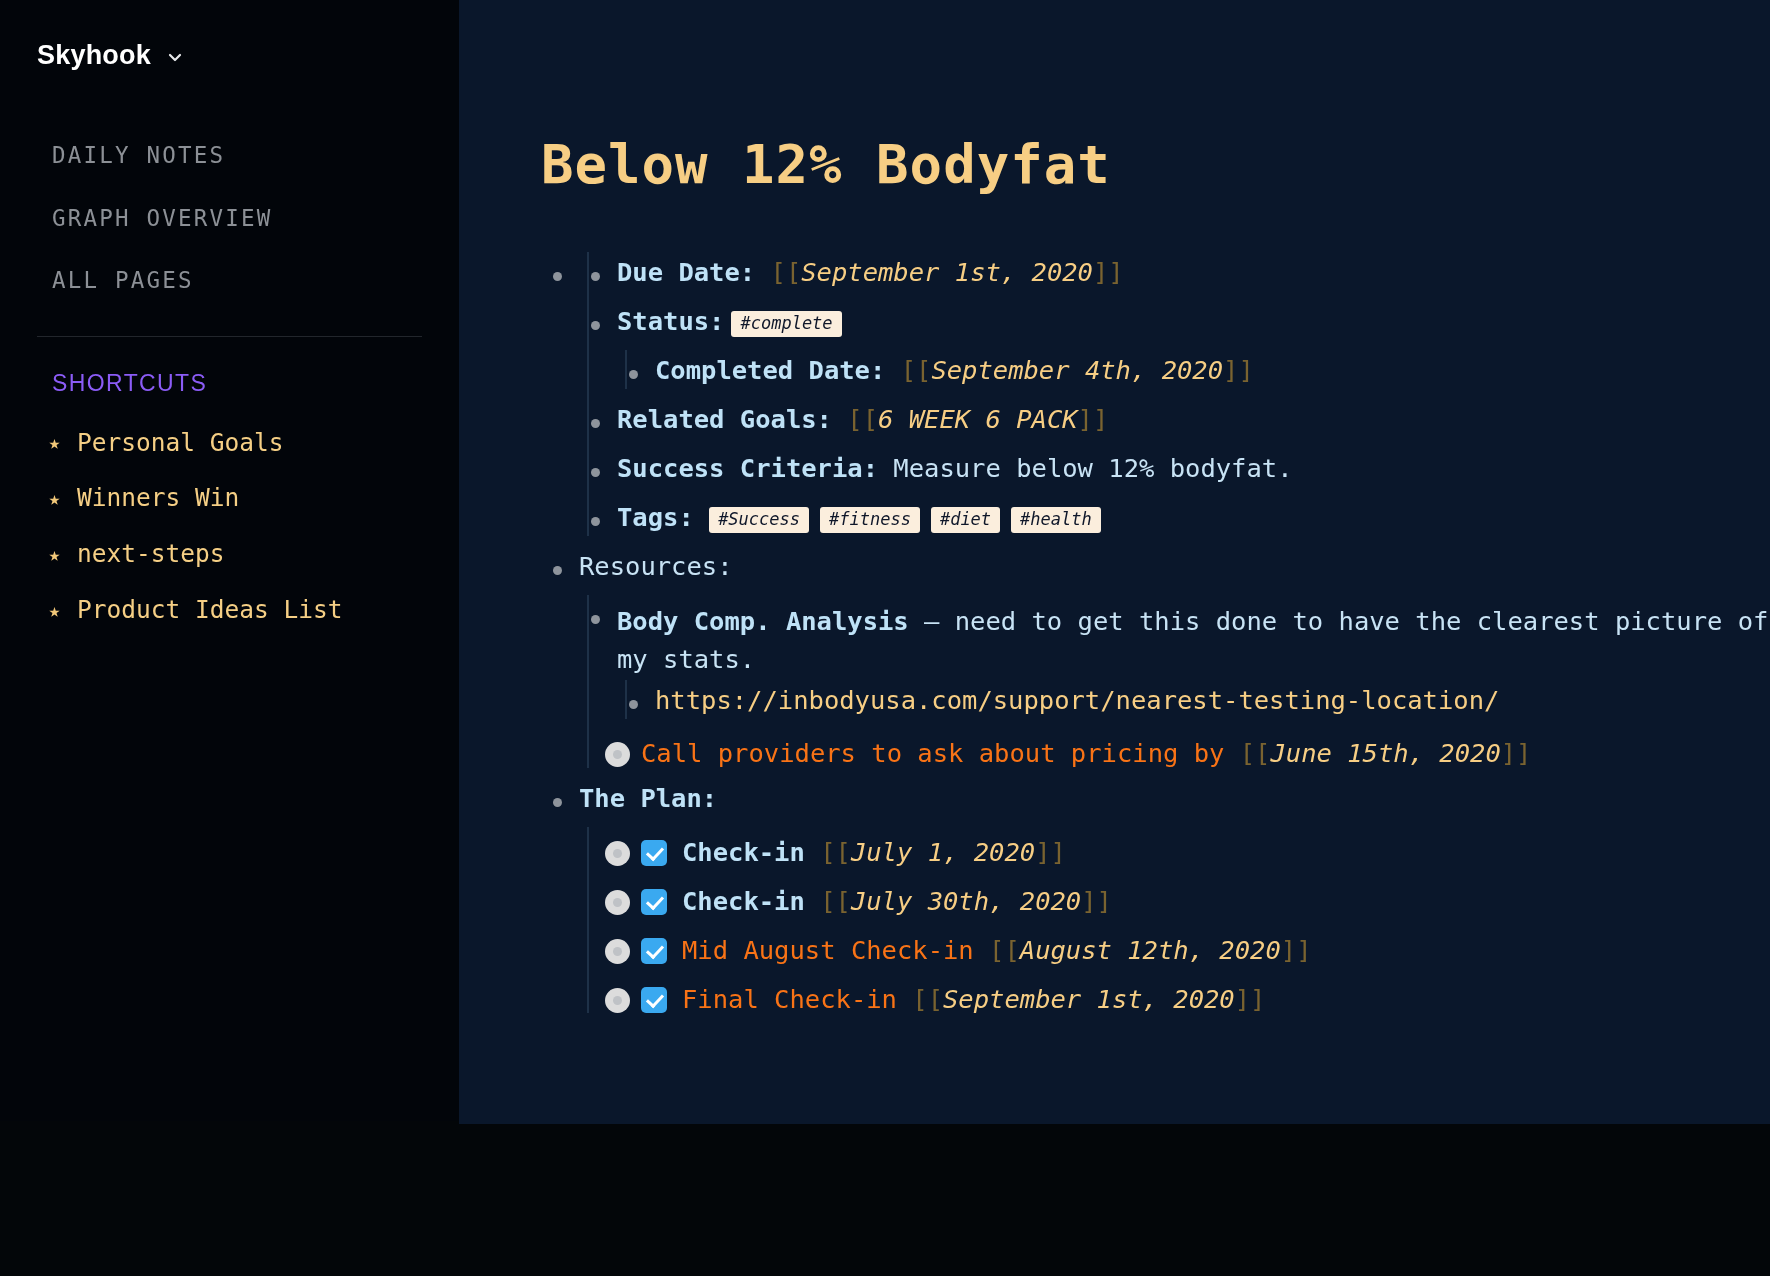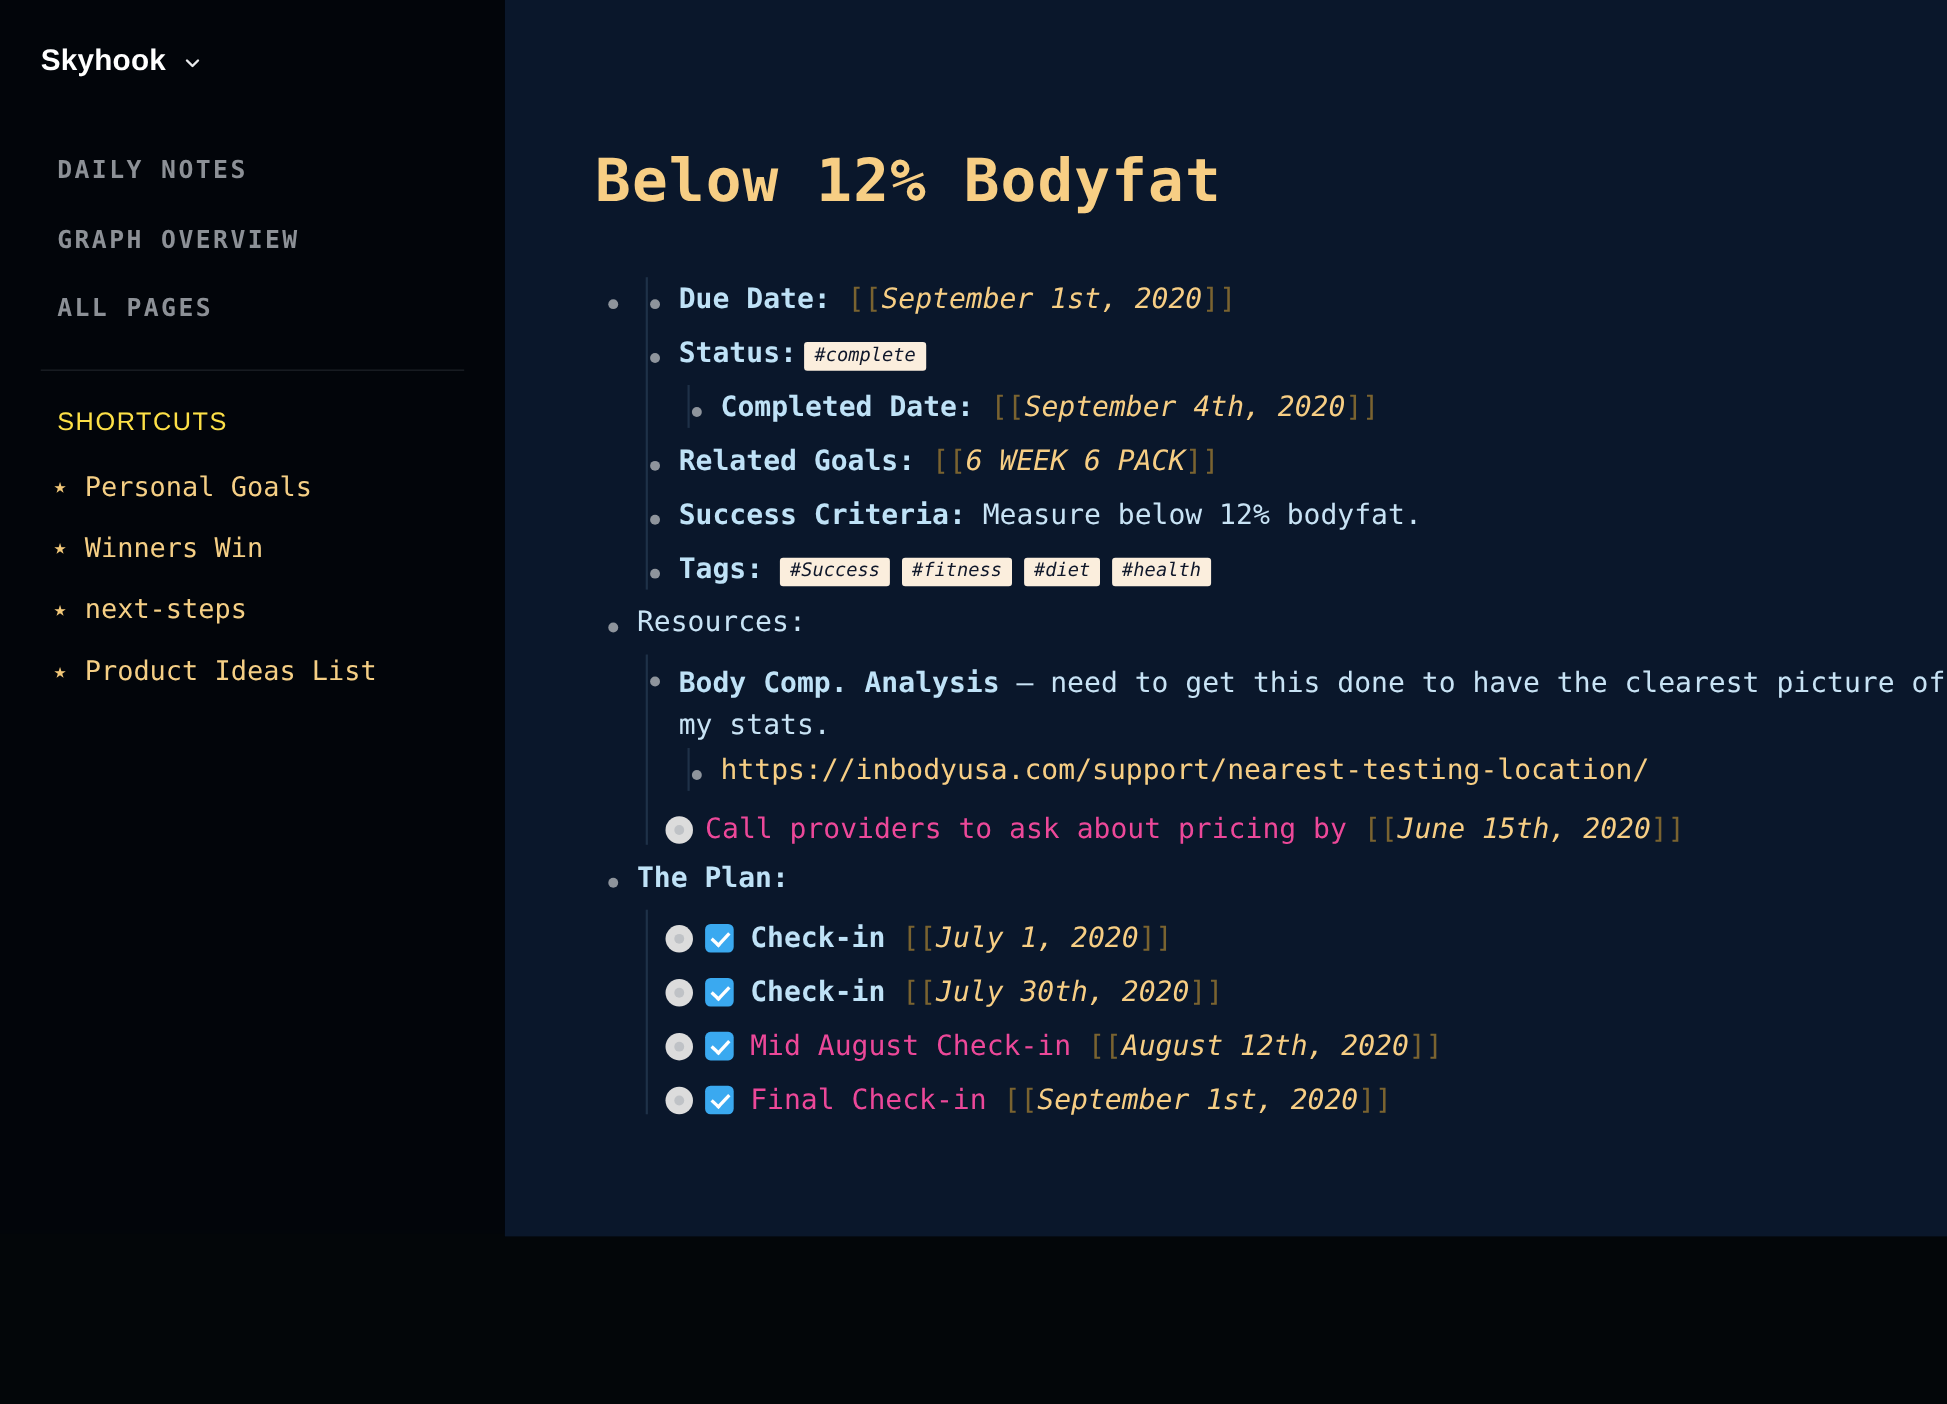--- a/index.html
+++ b/index.html
@@ -46,21 +46,20 @@
     width: 20px;
     height: 20px;
     position: relative;
     top: 2px;
   }
   .chev svg { display: block; }
 
   .nav-block {
     margin-top: 72px;
     padding-left: 52px;
-    font-weight: bold;
   }
   .nav-item {
     font-family: "DejaVu Sans Mono", monospace;
     font-size: 22.5px;
     letter-spacing: 2.2px;
     color: #8c9096;
     line-height: 1;
     margin-bottom: 40px;
     cursor: pointer;
     display: block;
@@ -70,21 +69,21 @@
 
   .divider {
     margin: 44px 37px 0 37px;
     height: 1px;
     background: #22262c;
   }
 
   .shortcuts-title {
     font-family: "Liberation Sans", sans-serif;
     font-size: 23px;
-    color: #fde047;
+    color: #8b5cf6;
     letter-spacing: 1.4px;
     padding-left: 52px;
     margin-top: 33px;
   }
 
   .sc-list { margin-top: 33px; padding-left: 46px; }
   .sc-item {
     display: flex;
     align-items: center;
     gap: 14px;
@@ -213,21 +212,21 @@
     left: 8.5px;
     top: 4px;
     width: 7px;
     height: 13px;
     border: solid #ffffff;
     border-width: 0 3px 3px 0;
     transform: rotate(43deg);
   }
 
   
-  .t { color: #ec4899; white-space: pre; }
+  .t { color: #f97316; white-space: pre; }
   .b { color: #bfe2f7; font-weight: bold; white-space: pre; }
   .plain { color: #c8e3f5; white-space: pre; }
 
   .ref { white-space: pre; }
   .brk { color: #7a6330; }
   .refname { color: #f7ce84; font-style: italic; }
 
   .url { color: #f7ce84; white-space: pre; }
 
   .tag {

